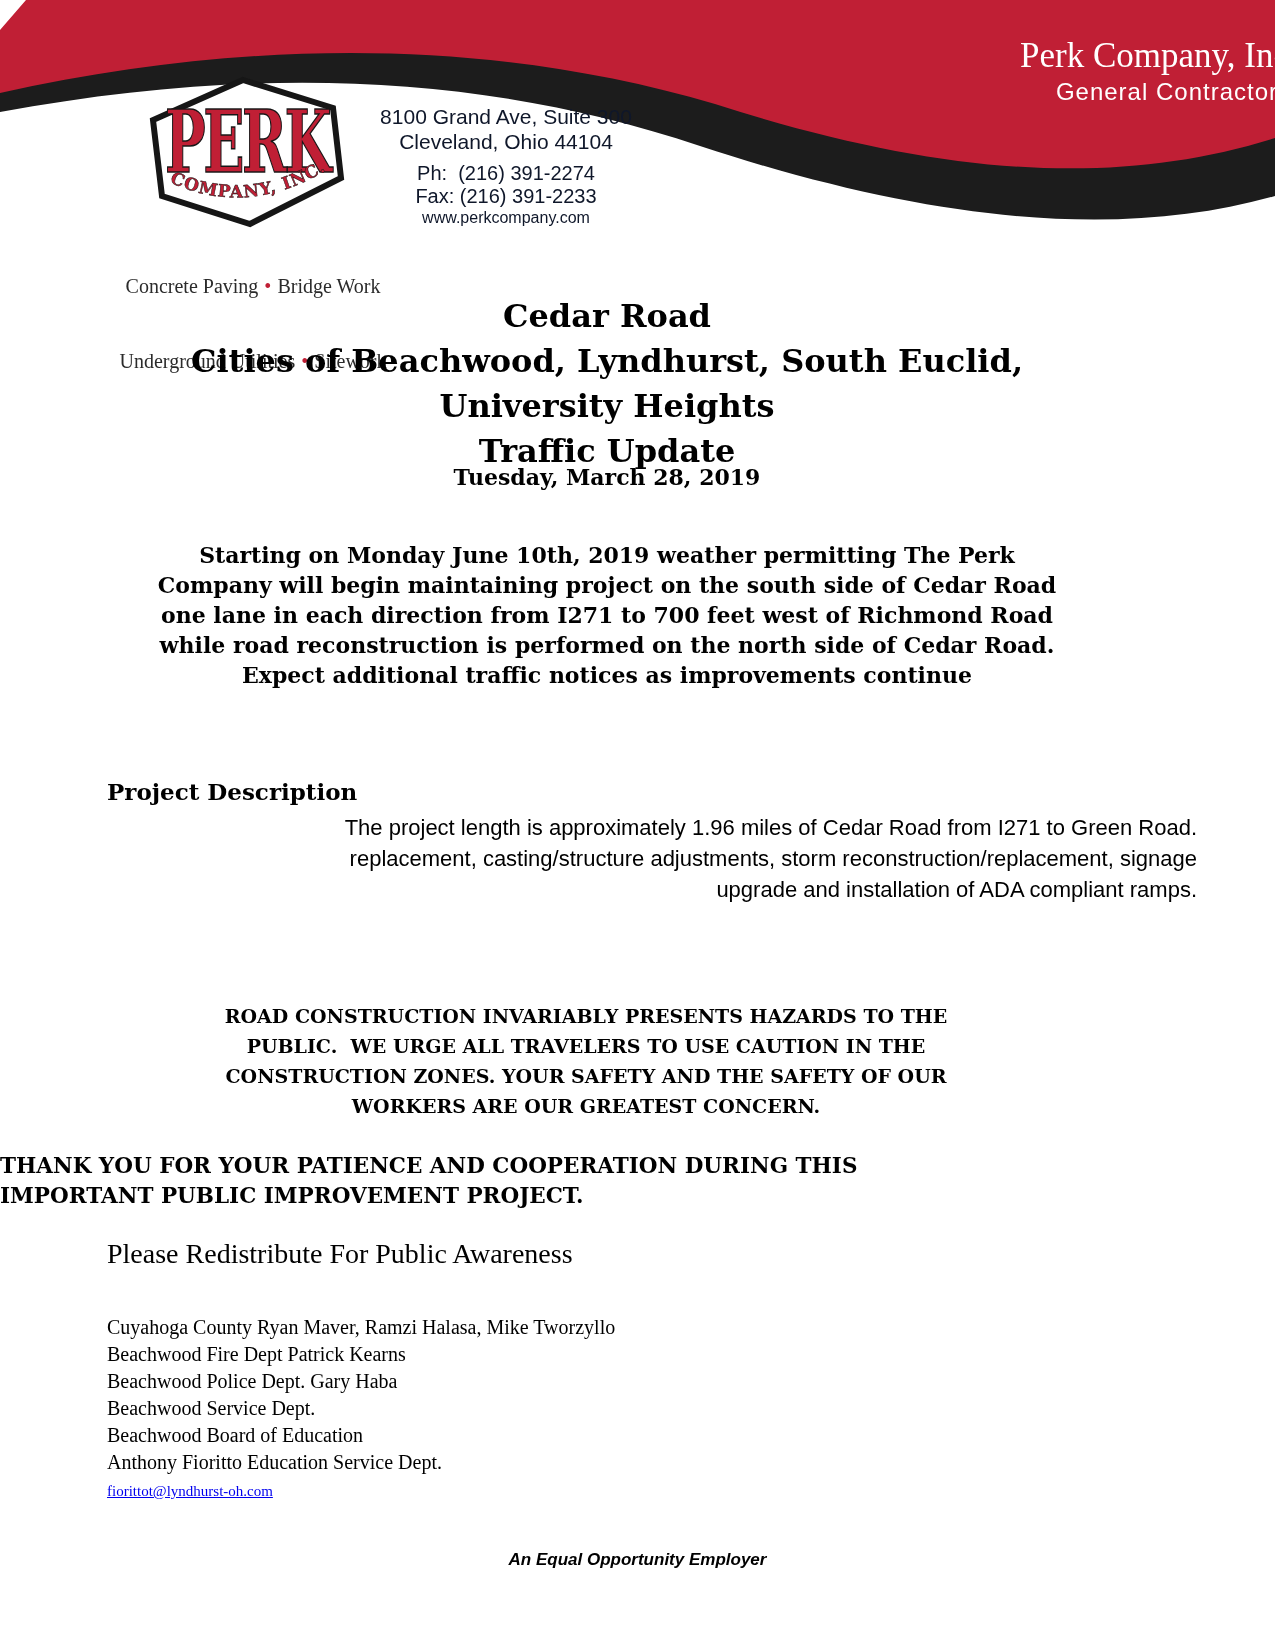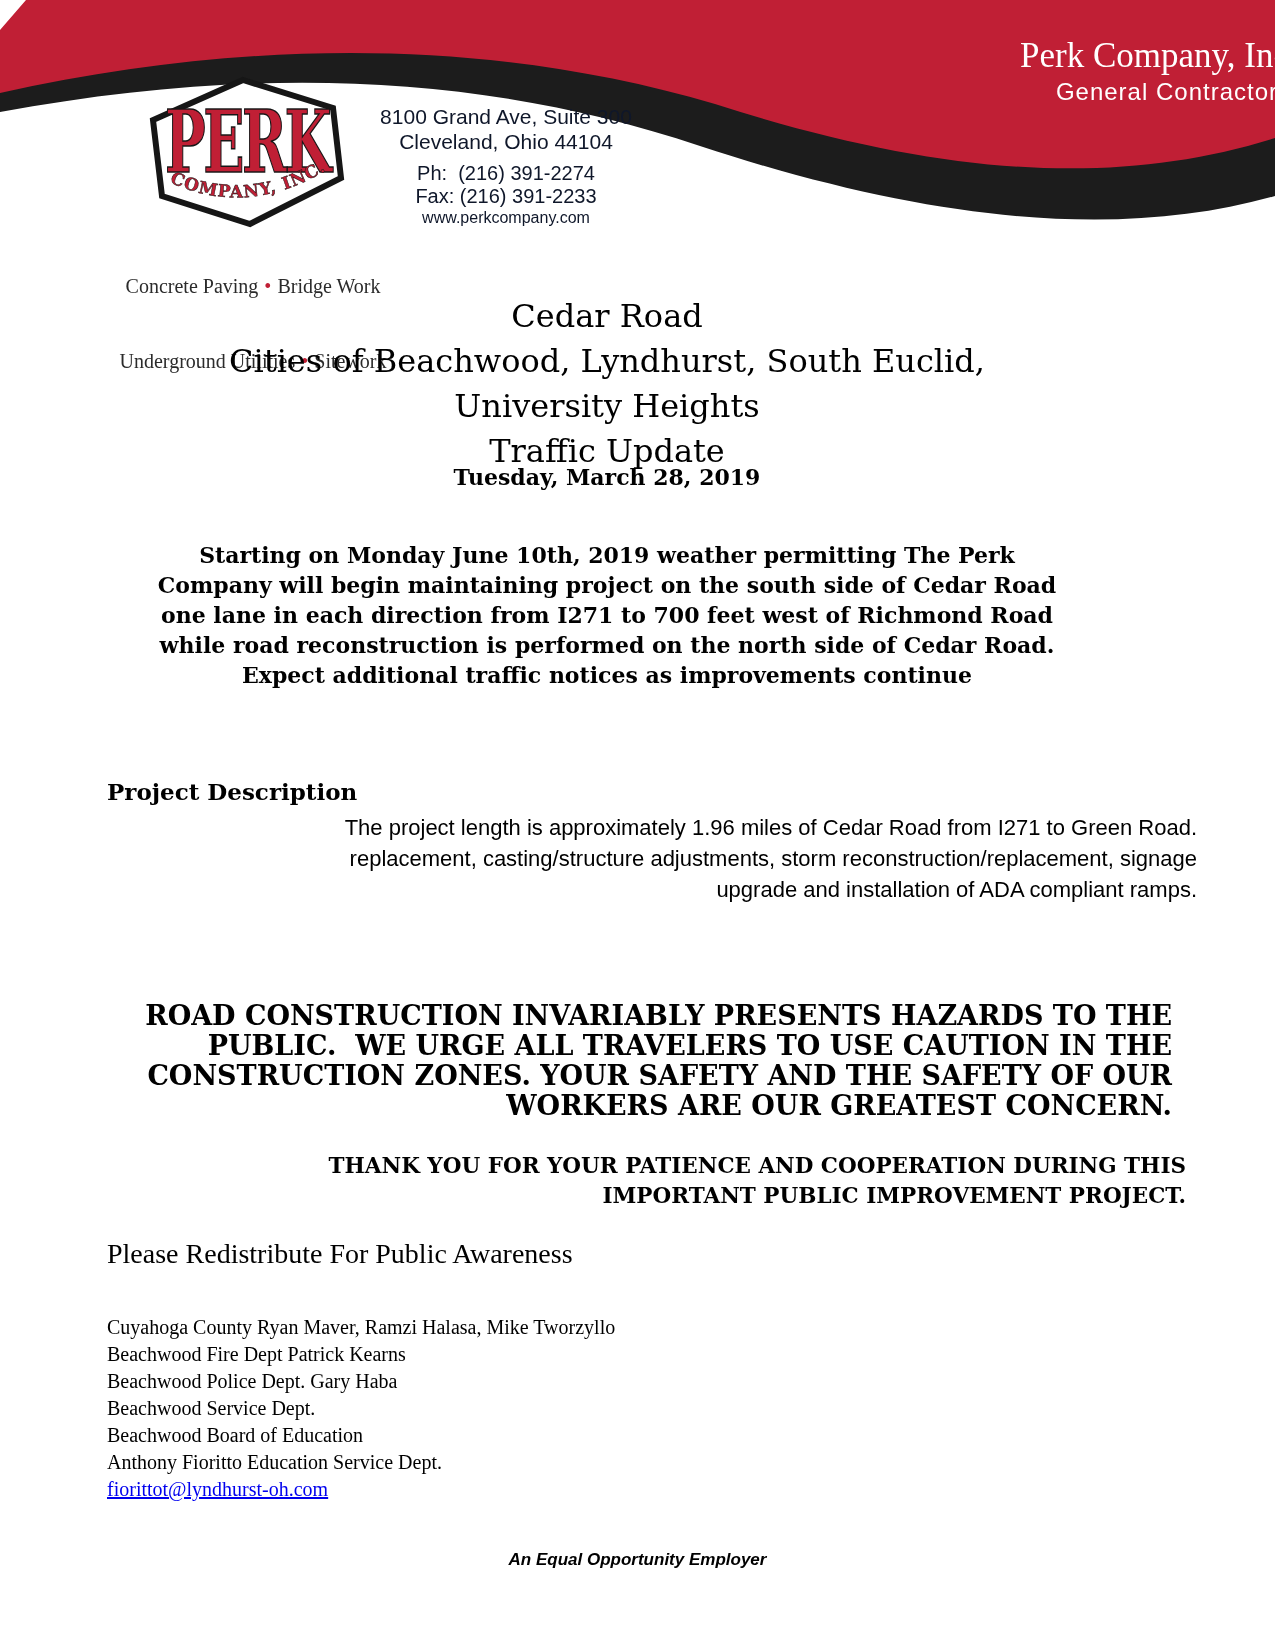--- a/index.html
+++ b/index.html
@@ -42,21 +42,21 @@
     font-size:20px;line-height:25px;color:#2b2b2b;
     white-space:pre;
   }
   .services .dot{color:#C01F35;font-size:20px;padding:0 6px;}
   
   .line{white-space:pre;}
   .title-block{
     position:absolute;top:294px;left:0;width:1214px;
     text-align:center;
     font-family:"DejaVu Serif", serif;
-    font-weight:normal;font-size:32px;line-height:45px;
+    font-weight:bold;font-size:32px;line-height:45px;
   }
   .date-line{
     position:absolute;top:464px;left:0;width:1214px;
     text-align:center;
     font-family:"DejaVu Serif", serif;
     font-weight:bold;font-size:22px;
   }
   .intro-block{
     position:absolute;top:540px;left:0;width:1214px;
     text-align:center;
@@ -68,43 +68,43 @@
     font-family:"DejaVu Serif", serif;
     font-weight:bold;font-size:23px;
   }
   .project-body{
     position:absolute;top:812px;left:107px;width:1090px;
     font-family:Liberation Sans, sans-serif;
     font-size:22px;line-height:31px;text-align:right;
   }
   .caution-block{
     position:absolute;top:1001px;left:0;width:1172px;
-    text-align:right;
-    font-family:"DejaVu Serif", serif;
-    font-weight:bold;font-size:27px;line-height:30px;
+    text-align:center;
+    font-family:"DejaVu Serif", serif;
+    font-weight:bold;font-size:19px;line-height:30px;
   }
   .thanks-block{
     position:absolute;top:1151px;left:0;width:1186px;
-    text-align:right;
+    text-align:left;
     font-family:"DejaVu Serif", serif;
     font-weight:bold;font-size:21.5px;line-height:30px;
   }
   .redistribute{
     position:absolute;top:1238px;left:107px;
     font-family:"Liberation Serif", serif;
     font-size:28px;
   }
   .recipients{
     position:absolute;top:1314px;left:107px;
     font-family:"Liberation Serif", serif;
     font-size:20px;line-height:27px;
   }
   .email-link{
     color:#0000EE;text-decoration:underline;cursor:pointer;
-    font-family:"Liberation Serif", serif;font-size:20px;
+    font-family:"Liberation Serif", serif;font-size:15px;
   }
   .footer-line{
     position:absolute;top:1550px;left:0;width:1275px;
     text-align:center;
     font-family:"Liberation Sans", sans-serif;
     font-weight:bold;font-style:italic;font-size:17px;
   }
 </style>
 </head>
 <body>

